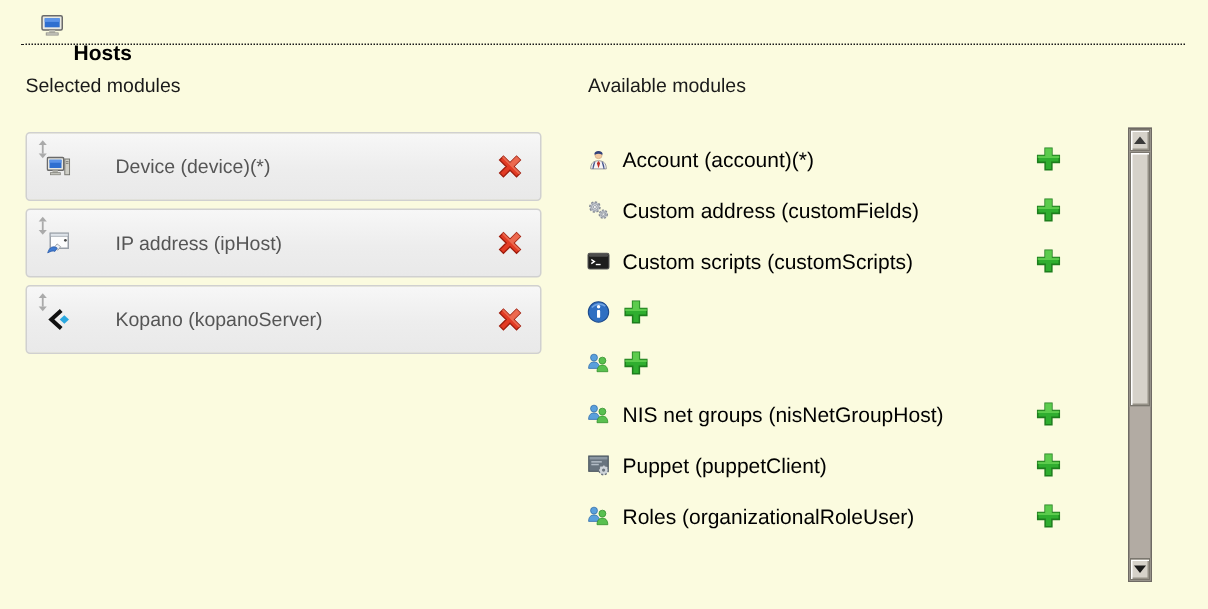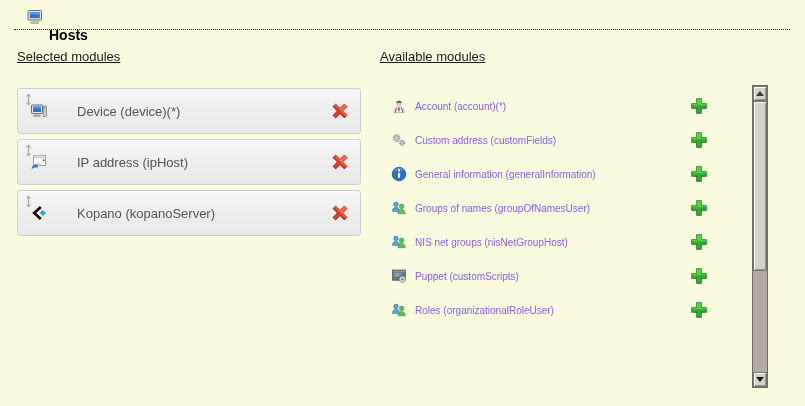--- a/index.html
+++ b/index.html
@@ -15,23 +15,23 @@
 
   
   .header {
     position:absolute; left:14px; right:15px; top:5px; height:25px;
     border-bottom:1px dotted #1a1a1a;
     display:flex; align-items:center; gap:6px; padding-left:13px;
   }
   .header .title { font-size:14px; font-weight:bold; color:#000;margin-top:35px; }
 
   
-  .col-label { position:absolute; top:49px; font-size:13px; color:#1a1a1a;text-decoration:underline; }
+  .col-label { position:absolute; top:49px; font-size:13px; color:#1a1a1a; }
   .col-label.left { left:17px; }
-  .col-label.right { left:380px; }
+  .col-label.right { left:392px; }
 
   
   .sel-list { position:absolute; left:17px; top:88px; width:344px; }
   .sel-row {
     position:relative; height:46px; margin-bottom:5px;
     background:linear-gradient(180deg,#f7f7f7 0%,#ededed 55%,#e9e9e9 100%);
     border:1px solid #d0d0d0; border-radius:3px;
     cursor:move;
   }
   .sel-row .drag { position:absolute; left:6px; top:4px; }
@@ -42,21 +42,21 @@
   }
   .remove-btn {
     position:absolute; right:11px; top:50%; margin-top:-9px;
     width:18px; height:18px; cursor:pointer; line-height:0;
   }
 
   
   .avail-list { position:absolute; left:391px; top:89px; width:317px; }
   .avail-row { display:flex; align-items:center; height:34px; }
   .avail-row .mod { margin-right:8px; flex:0 0 auto; }
-  .avail-label { flex:1 1 auto; font-size:10px; color:#8b5cf6; }
+  .avail-label { flex:1 1 auto; font-size:14px; color:#000000; }
   .add-btn { flex:0 0 auto; width:18px; height:18px; cursor:pointer; line-height:0; }
 
   
   .scrollbar {
     position:absolute; left:752px; top:85px; width:16px; height:303px;
     display:flex; flex-direction:column;
     border:1px solid #6e6a64; background:#b2aba3;
   }
   .sb-btn {
     height:15px; flex:0 0 auto; background:#d6d2ca;
@@ -204,42 +204,55 @@
       </span>
       <span class="avail-label">Custom address (customFields)</span>
       <span class="add-btn"><span class="icon"><svg width="18" height="18" viewBox="0 0 16 16">
             <path d="M6 1.6 h4 v4.4 h4.4 v4 h-4.4 v4.4 h-4 v-4.4 h-4.4 v-4 h4.4 z" fill="#2fae2f" stroke="#1d7d1d" stroke-width="0.9"></path>
             <path d="M6 1.6 h4 v4.4 h4.4 v1.4 h-12.8 v-1.4 h4.4 z" fill="#64d152" opacity="0.85"></path>
           </svg></span></span>
     </div>
     <div class="avail-row">
       <span class="icon mod">
         <svg width="16" height="16" viewBox="0 0 16 16">
+          <rect x="1" y="2.8" width="14" height="10.5" rx="1.2" fill="#1d1d1d" stroke="#5a5a5a" stroke-width="0.7"></rect>
+          <rect x="1.6" y="3.4" width="12.8" height="1.8" rx="0.8" fill="#4c4c4c"></rect>
+          <path d="M3.2 7 l2 1.4 -2 1.4" stroke="#ffffff" stroke-width="1" fill="none"></path>
+          <rect x="6.2" y="9.9" width="3.2" height="0.9" fill="#ffffff"></rect>
+        </svg>
+      </span>
+      <span class="avail-label">Custom scripts (customScripts)</span>
+      <span class="add-btn"><span class="icon"><svg width="18" height="18" viewBox="0 0 16 16">
+            <path d="M6 1.6 h4 v4.4 h4.4 v4 h-4.4 v4.4 h-4 v-4.4 h-4.4 v-4 h4.4 z" fill="#2fae2f" stroke="#1d7d1d" stroke-width="0.9"></path>
+            <path d="M6 1.6 h4 v4.4 h4.4 v1.4 h-12.8 v-1.4 h4.4 z" fill="#64d152" opacity="0.85"></path>
+          </svg></span></span>
+    </div>
+    <div class="avail-row">
+      <span class="icon mod">
+        <svg width="16" height="16" viewBox="0 0 16 16">
           <circle cx="8" cy="8" r="6.8" fill="#2f6fc2" stroke="#1c4a8c" stroke-width="0.7"></circle>
           <path d="M3.5 5 a6.8 6.8 0 0 1 9 -1" stroke="#7fb0ea" stroke-width="1.1" fill="none" opacity="0.8"></path>
           <rect x="7" y="6.7" width="2.1" height="5.2" rx="0.6" fill="#ffffff"></rect>
           <circle cx="8.05" cy="4.5" r="1.15" fill="#ffffff"></circle>
         </svg>
       </span>
-      <span class="avail-label">General information (generalInformation)</span>
       <span class="add-btn"><span class="icon"><svg width="18" height="18" viewBox="0 0 16 16">
             <path d="M6 1.6 h4 v4.4 h4.4 v4 h-4.4 v4.4 h-4 v-4.4 h-4.4 v-4 h4.4 z" fill="#2fae2f" stroke="#1d7d1d" stroke-width="0.9"></path>
             <path d="M6 1.6 h4 v4.4 h4.4 v1.4 h-12.8 v-1.4 h4.4 z" fill="#64d152" opacity="0.85"></path>
           </svg></span></span>
     </div>
     <div class="avail-row">
       <span class="icon mod">
         <svg width="16" height="16" viewBox="0 0 16 16">
           <circle cx="5" cy="4.4" r="2.3" fill="#5aa0dc" stroke="#2d6aa8" stroke-width="0.5"></circle>
           <path d="M1.4 11.6 C1.4 8.5 3 7.3 5 7.3 C7 7.3 8.6 8.5 8.6 11.6 Z" fill="#5aa0dc" stroke="#2d6aa8" stroke-width="0.5"></path>
           <circle cx="10.6" cy="6.4" r="2.3" fill="#59c04f" stroke="#2f8c28" stroke-width="0.5"></circle>
           <path d="M7 13.8 C7 10.7 8.6 9.4 10.6 9.4 C12.6 9.4 14.2 10.7 14.2 13.8 Z" fill="#59c04f" stroke="#2f8c28" stroke-width="0.5"></path>
         </svg>
       </span>
-      <span class="avail-label">Groups of names (groupOfNamesUser)</span>
       <span class="add-btn"><span class="icon"><svg width="18" height="18" viewBox="0 0 16 16">
             <path d="M6 1.6 h4 v4.4 h4.4 v4 h-4.4 v4.4 h-4 v-4.4 h-4.4 v-4 h4.4 z" fill="#2fae2f" stroke="#1d7d1d" stroke-width="0.9"></path>
             <path d="M6 1.6 h4 v4.4 h4.4 v1.4 h-12.8 v-1.4 h4.4 z" fill="#64d152" opacity="0.85"></path>
           </svg></span></span>
     </div>
     <div class="avail-row">
       <span class="icon mod">
         <svg width="16" height="16" viewBox="0 0 16 16">
           <circle cx="5" cy="4.4" r="2.3" fill="#5aa0dc" stroke="#2d6aa8" stroke-width="0.5"></circle>
           <path d="M1.4 11.6 C1.4 8.5 3 7.3 5 7.3 C7 7.3 8.6 8.5 8.6 11.6 Z" fill="#5aa0dc" stroke="#2d6aa8" stroke-width="0.5"></path>
@@ -257,21 +270,21 @@
       <span class="icon mod">
         <svg width="16" height="16" viewBox="0 0 16 16">
           <rect x="1.5" y="2" width="13" height="10.2" fill="#68747f" stroke="#47525c" stroke-width="0.7"></rect>
           <rect x="2.1" y="2.6" width="11.8" height="1.7" fill="#8c98a4"></rect>
           <rect x="3.2" y="5.4" width="7" height="1" fill="#b2bcc6"></rect>
           <rect x="3.2" y="7.2" width="5" height="1" fill="#b2bcc6"></rect>
           <circle cx="11.4" cy="11.4" r="3.1" fill="#ced4da" stroke="#6a737c" stroke-width="0.9" stroke-dasharray="1.4,1.1"></circle>
           <circle cx="11.4" cy="11.4" r="1.1" fill="#6a737c"></circle>
         </svg>
       </span>
-      <span class="avail-label">Puppet (customScripts)</span>
+      <span class="avail-label">Puppet (puppetClient)</span>
       <span class="add-btn"><span class="icon"><svg width="18" height="18" viewBox="0 0 16 16">
             <path d="M6 1.6 h4 v4.4 h4.4 v4 h-4.4 v4.4 h-4 v-4.4 h-4.4 v-4 h4.4 z" fill="#2fae2f" stroke="#1d7d1d" stroke-width="0.9"></path>
             <path d="M6 1.6 h4 v4.4 h4.4 v1.4 h-12.8 v-1.4 h4.4 z" fill="#64d152" opacity="0.85"></path>
           </svg></span></span>
     </div>
     <div class="avail-row">
       <span class="icon mod">
         <svg width="16" height="16" viewBox="0 0 16 16">
           <circle cx="5" cy="4.4" r="2.3" fill="#5aa0dc" stroke="#2d6aa8" stroke-width="0.5"></circle>
           <path d="M1.4 11.6 C1.4 8.5 3 7.3 5 7.3 C7 7.3 8.6 8.5 8.6 11.6 Z" fill="#5aa0dc" stroke="#2d6aa8" stroke-width="0.5"></path>

